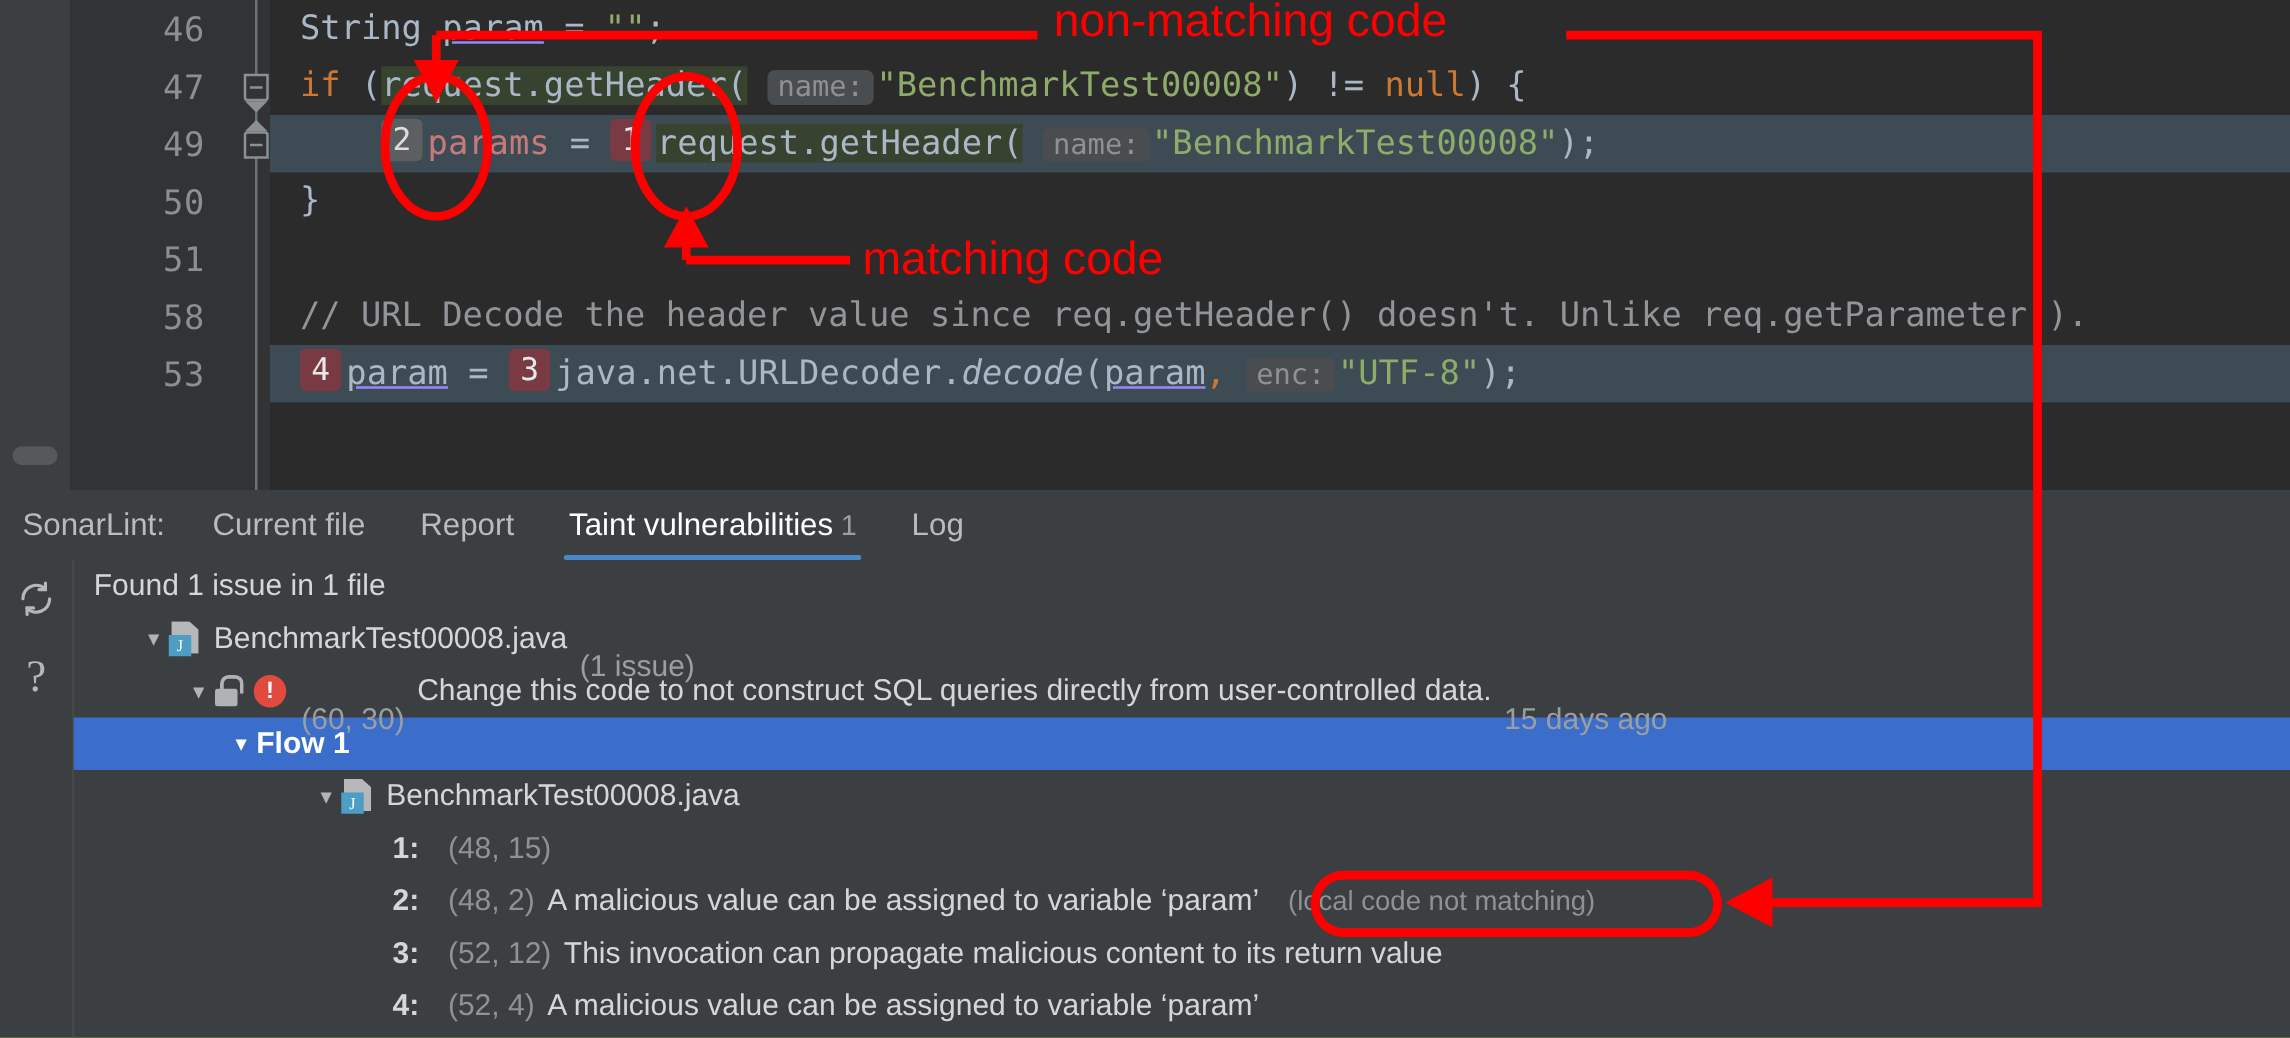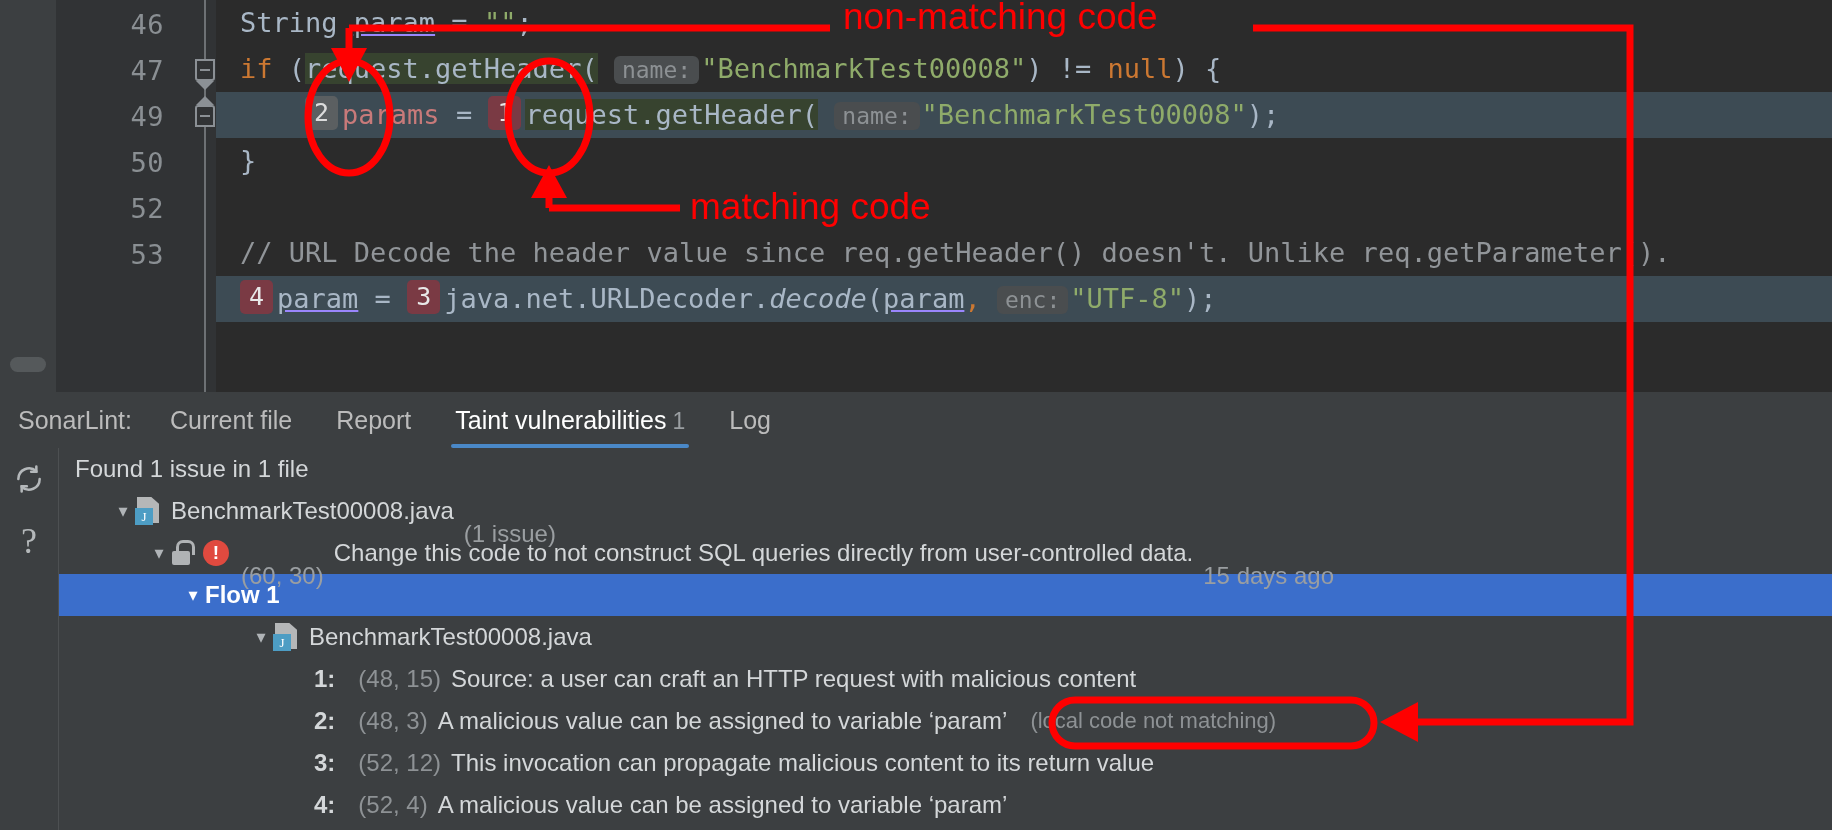--- a/index.html
+++ b/index.html
@@ -375,21 +375,24 @@
         <div class="fold-arrow" style="top:3px;border-bottom:9px solid #8b9095;"></div>
         <div class="fold-marker up" style="top:12px;">
             <span class="bar"></span>
           </div>
       </div>
 
       <div class="gutter-row">
         <div class="lineno">50</div>
       </div>
       <div class="gutter-row">
-        <div class="lineno">52</div>
+        <div class="lineno">51</div>
+      </div>
+      <div class="gutter-row">
+        <div class="lineno">58</div>
       </div>
       <div class="gutter-row">
         <div class="lineno">53</div>
       </div>
     </div>
 
     <div class="code-area">
 
       <div class="code-line"><span class="tok-type">String</span> <span class="tok-var">param</span><span class="tok-punct"> = </span><span class="tok-str">""</span><span class="tok-punct">;</span></div>
 
@@ -475,27 +478,26 @@
             <span class="badge">J</span>
           </span>
         <span>BenchmarkTest00008.java</span>
       </div>
 
       <div class="tree-row" style="padding-left:255px;">
         <span class="bold">1:</span>
           <span class="gap"></span>
         <span class="dim2">(48, 15)</span>
           <span class="gap"></span>
-        <span>Source: a user can craft an HTTP request with malicious content</span>
       </div>
 
       <div class="tree-row" style="padding-left:255px;">
         <span class="bold">2:</span>
           <span class="gap"></span>
-        <span class="dim2">(48, 3)</span>
+        <span class="dim2">(48, 2)</span>
           <span class="gap"></span>
         <span>A malicious value can be assigned to variable ‘param’</span>
           <span class="gap"></span>
         <span class="dim2" style="font-size:22px;">(local code not matching)</span>
       </div>
 
       <div class="tree-row" style="padding-left:255px;">
         <span class="bold">3:</span>
           <span class="gap"></span>
         <span class="dim2">(52, 12)</span>

